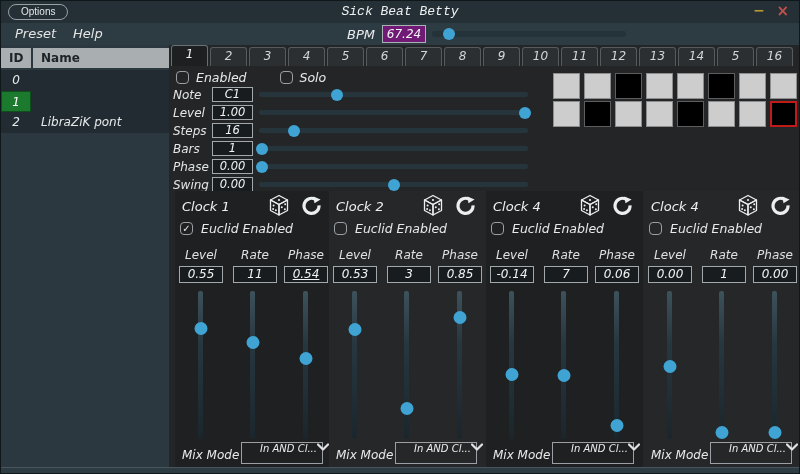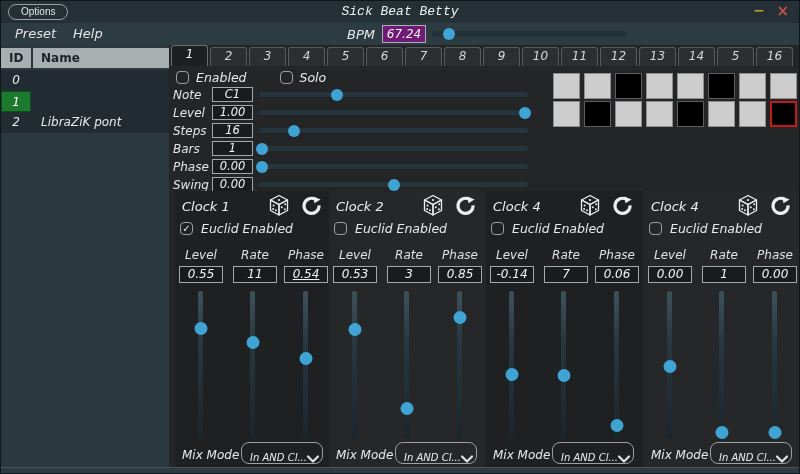--- a/index.html
+++ b/index.html
@@ -104,22 +104,22 @@
     position:absolute; top:100px; width:5px; height:148px; border-radius:2px;
     background:linear-gradient(#3e525c, #273740 35%, #1b262c);
   }
   .vhandle {
     position:absolute; left:50%; width:13px; height:13px; border-radius:50%;
     background:#3fa4d4; transform:translateX(-50%);
   }
   .mixlabel { position:absolute; left:7px; top:257px; font-size:12px; color:#e7eaeb; }
   .dropdown {
     position:absolute; left:66px; top:251px; width:82px; height:22px;
-    border:1px solid #9aa0a5; border-radius:8px; display:flex;
-    align-items:flex-end; justify-content:space-between; padding:0 8px; cursor:default;
+    border:1px solid #9aa0a5; border-radius:0; display:flex;
+    align-items:flex-start; justify-content:space-between; padding:0 18px; cursor:default;
   }
   .ddtext { font-size:10px; color:#eceff0; white-space:nowrap; }
   .ddchev { font-style:normal; display:flex; }
   
   #bottom-strip { position:absolute; left:0; bottom:0; width:100%; height:6px; background:#2d3b43; border-top:1px solid #47545b; }
 </style>
 </head>
 <body>
 
 <div id="titlebar">

